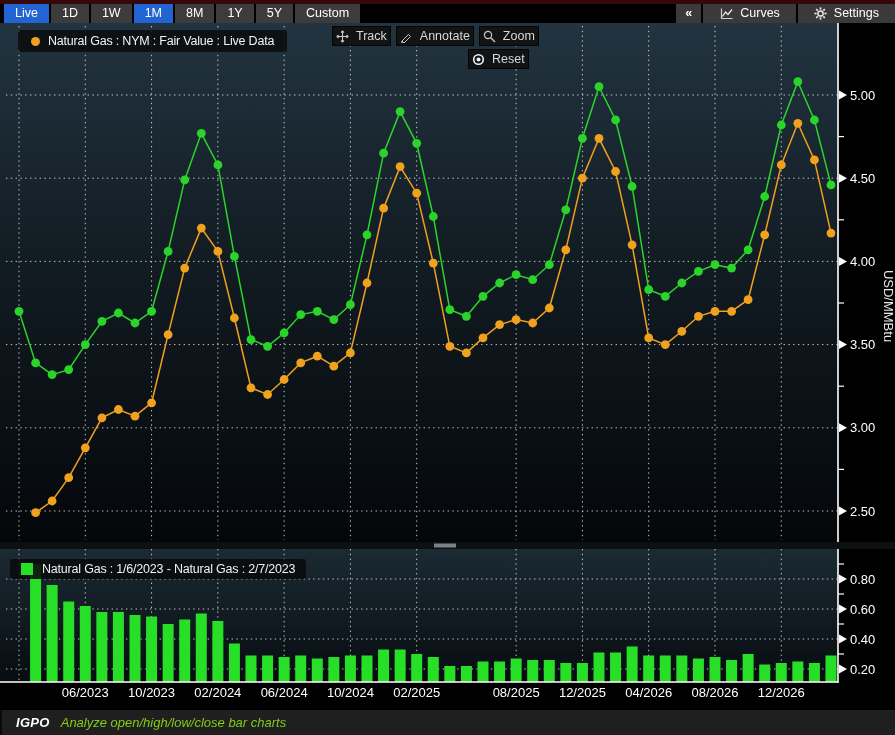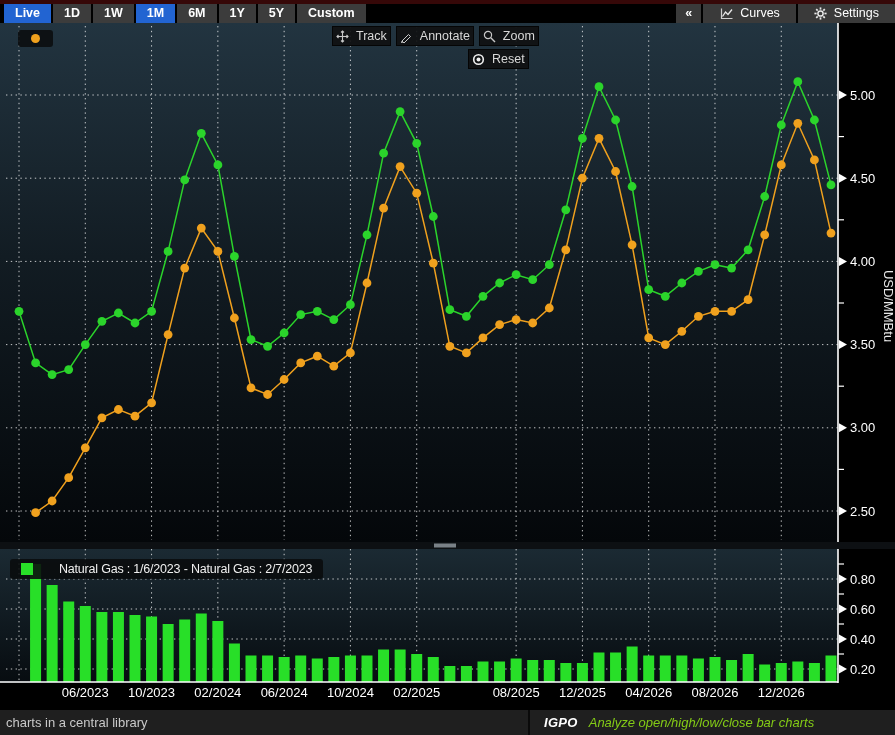--- a/index.html
+++ b/index.html
@@ -1,53 +1,53 @@
 <!DOCTYPE html>
 <html><head>
 <meta charset="utf-8">
 <style>
   html,body{margin:0;padding:0;background:#000;}
   .app{position:relative;width:895px;height:735px;background:#000;overflow:hidden;
        font-family:"Liberation Sans",sans-serif;-webkit-font-smoothing:antialiased;}
   .red-strip{height:4px;background:#360808;}
   .tab-bar{position:relative;height:19px;background:#000;display:flex;align-items:stretch;padding-left:4px;}
-  .tab{margin-right:2px;padding:1px 11px;background:#3c3c3c;color:#fff;font-size:12.5px;line-height:16px;white-space:nowrap;cursor:default;font-weight:bold;}
+  .tab{margin-right:2px;padding:1px 11px;background:#3c3c3c;color:#fff;font-size:12.5px;line-height:16px;white-space:nowrap;cursor:default;}
   .tab.active{background:#2264d2;}
   .win-controls{position:absolute;right:0;top:0;height:100%;display:flex;}
   .win-btn{background:#3a3a3a;color:#fff;font-size:12.5px;display:flex;align-items:center;gap:7px;padding:0 16px;margin-left:2px;line-height:17px;}
   .win-btn.small{padding:0 9px;font-weight:bold;}
   .chart-area{position:absolute;top:23px;left:0;width:895px;height:687px;}
   #chart-svg{position:absolute;top:0;left:0;}
   .legend-main{position:absolute;left:18px;top:7px;background:rgba(10,12,15,.88);border-radius:3px;padding:3px 4px;z-index:5;}
   .legend-row{display:flex;align-items:center;gap:8px;padding:1px 9px;color:#f2f2f2;font-size:12.5px;letter-spacing:-.2px;white-space:nowrap;}
   .dot{width:9px;height:9px;border-radius:50%;flex:0 0 auto;}
   .chart-toolbar{position:absolute;left:332px;top:3px;display:flex;gap:5px;z-index:6;}
   .tool-btn{display:flex;align-items:center;gap:7px;background:rgba(16,17,18,.93);border:1px solid #050505;color:#d8d8d8;font-size:12.5px;padding:2px 3px;white-space:nowrap;}
   .reset-btn{position:absolute;left:468px;top:26px;z-index:6;}
-  .legend-lower{position:absolute;left:10px;top:536px;display:flex;align-items:center;gap:26px;background:rgba(9,11,13,.88);border-radius:3px;padding:3px 11px;color:#f0f0f0;font-size:12.5px;letter-spacing:-.2px;z-index:5;white-space:nowrap;}
+  .legend-lower{position:absolute;left:10px;top:536px;display:flex;align-items:center;gap:9px;background:rgba(9,11,13,.88);border-radius:3px;padding:3px 11px;color:#f0f0f0;font-size:12.5px;letter-spacing:-.2px;z-index:5;white-space:nowrap;}
   .swatch{width:12px;height:12px;flex:0 0 auto;}
   .status-bar{position:absolute;left:0;bottom:0;width:895px;height:25px;background:#1f1f1f;display:flex;align-items:center;font-size:13px;}
   .status-left{flex:1;color:#c9c9c9;padding-left:6px;}
   .status-right{width:351px;height:100%;border-left:2px solid #0a0a0a;display:flex;align-items:center;gap:11px;padding-left:14px;font-style:italic;}
   .status-code{color:#fff;font-weight:bold;letter-spacing:.3px;}
   .status-desc{color:#84cc16;}
   .ticon{display:block;}
 </style>
 </head>
 <body>
 
 <div class="app">
   <div class="red-strip"></div>
 
   <div class="tab-bar">
     <div class="tab active">Live</div>
     <div class="tab">1D</div>
     <div class="tab">1W</div>
     <div class="tab active">1M</div>
-    <div class="tab">6M</div>
+    <div class="tab">8M</div>
     <div class="tab">1Y</div>
     <div class="tab">5Y</div>
     <div class="tab">Custom</div>
 
     <div class="win-controls">
       <div class="win-btn small">
         <span>«</span>
       </div>
       <div class="win-btn">
         <svg class="ticon" width="14" height="12" viewBox="0 0 14 12">
@@ -336,20 +336,21 @@
         <line x1="838" y1="0" x2="838" y2="660" stroke="#fff" stroke-width="1.6"></line>
         <line x1="0" y1="659" x2="838" y2="659" stroke="#fff" stroke-width="1.3"></line>
         <text x="884" y="283" fill="#e8e8e8" font-size="13" text-anchor="middle" transform="rotate(90 884 283)" font-family="&quot;Liberation Sans&quot;,sans-serif">USD/MMBtu</text>
         <rect x="0" y="519" width="895" height="7" fill="#0d1013"></rect>
         <rect x="434" y="520.5" width="22" height="4" fill="#7a8187"></rect>
       </svg>
 
     <div class="legend-main">
       <div class="legend-row">
         <span class="dot" id="dot-0" style="background: rgb(240, 161, 30);"></span>
+        <span>Natural Gas : NYM : Fair Value : Live Data</span>
       </div>
     </div>
 
     <div class="chart-toolbar">
       <div class="tool-btn">
         <svg class="ticon" width="13" height="13" viewBox="0 0 13 13">
           <g stroke="#c8c8c8" stroke-width="1.1" fill="none">
             <line x1="6.5" y1="1" x2="6.5" y2="12"></line>
               <line x1="1" y1="6.5" x2="12" y2="6.5"></line>
             <path d="M5,2.5 6.5,1 8,2.5 M5,10.5 6.5,12 8,10.5 M2.5,5 1,6.5 2.5,8 M10.5,5 12,6.5 10.5,8"></path>
@@ -379,19 +380,18 @@
       <span>Reset</span>
     </div>
 
     <div class="legend-lower">
       <span class="swatch" id="swatch-0" style="background: rgb(40, 223, 40);"></span>
       <span>Natural Gas : 1/6/2023 - Natural Gas : 2/7/2023</span>
     </div>
   </div>
 
   <div class="status-bar">
-    <div class="status-left">charts in a central library</div>
     <div class="status-right">
       <span class="status-code">IGPO</span>
       <span class="status-desc">Analyze open/high/low/close bar charts</span>
     </div>
   </div>
 </div>
 
 </body></html>

